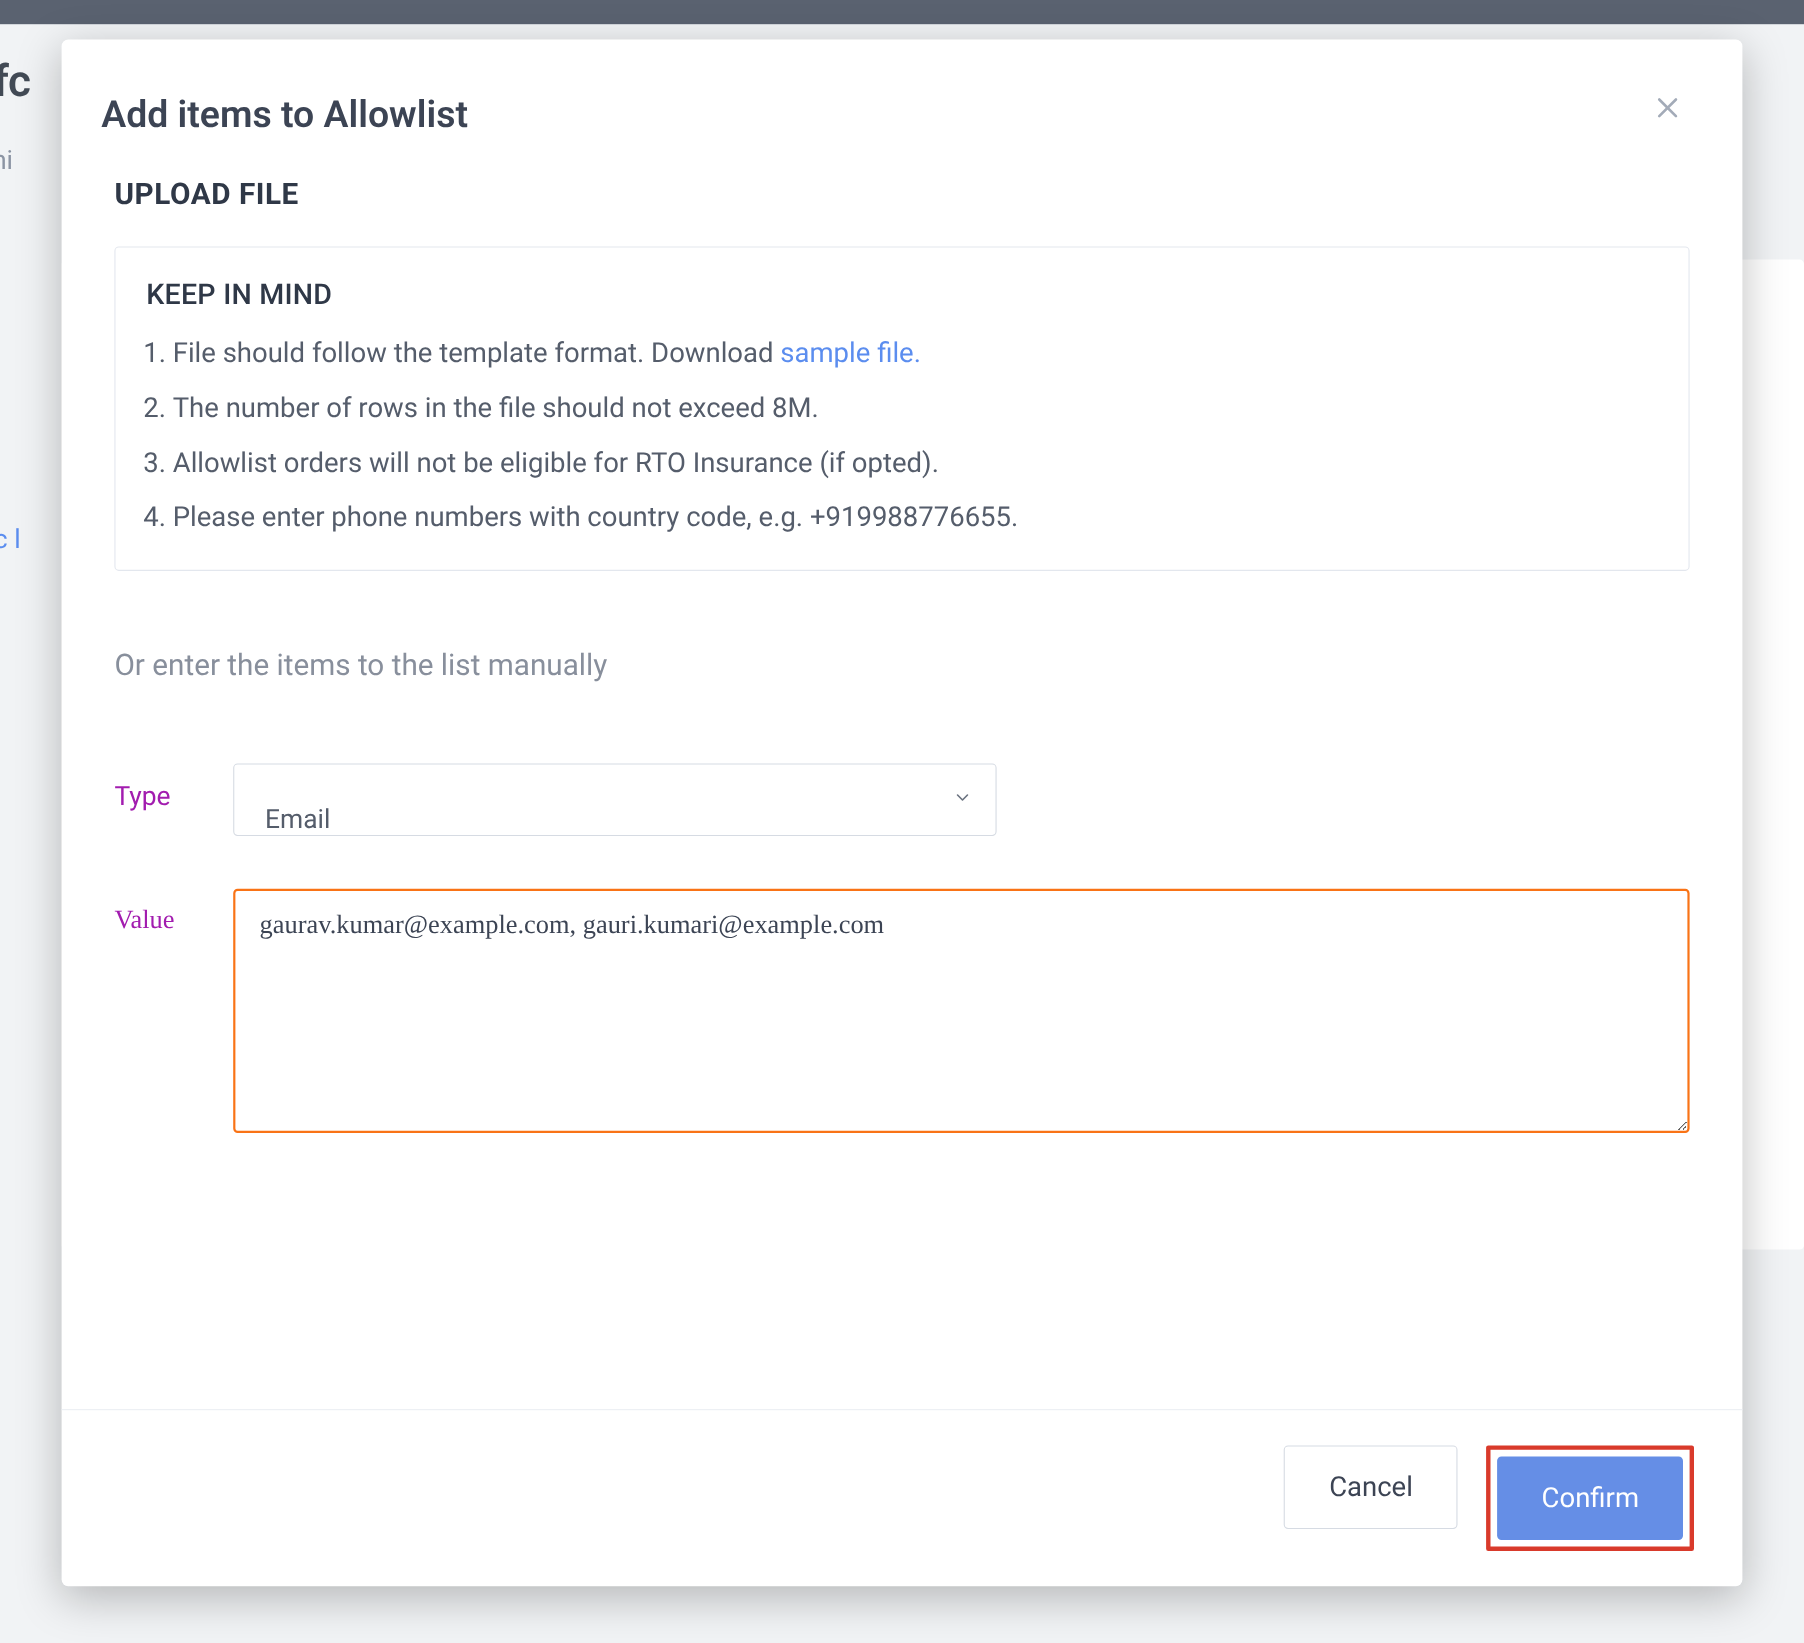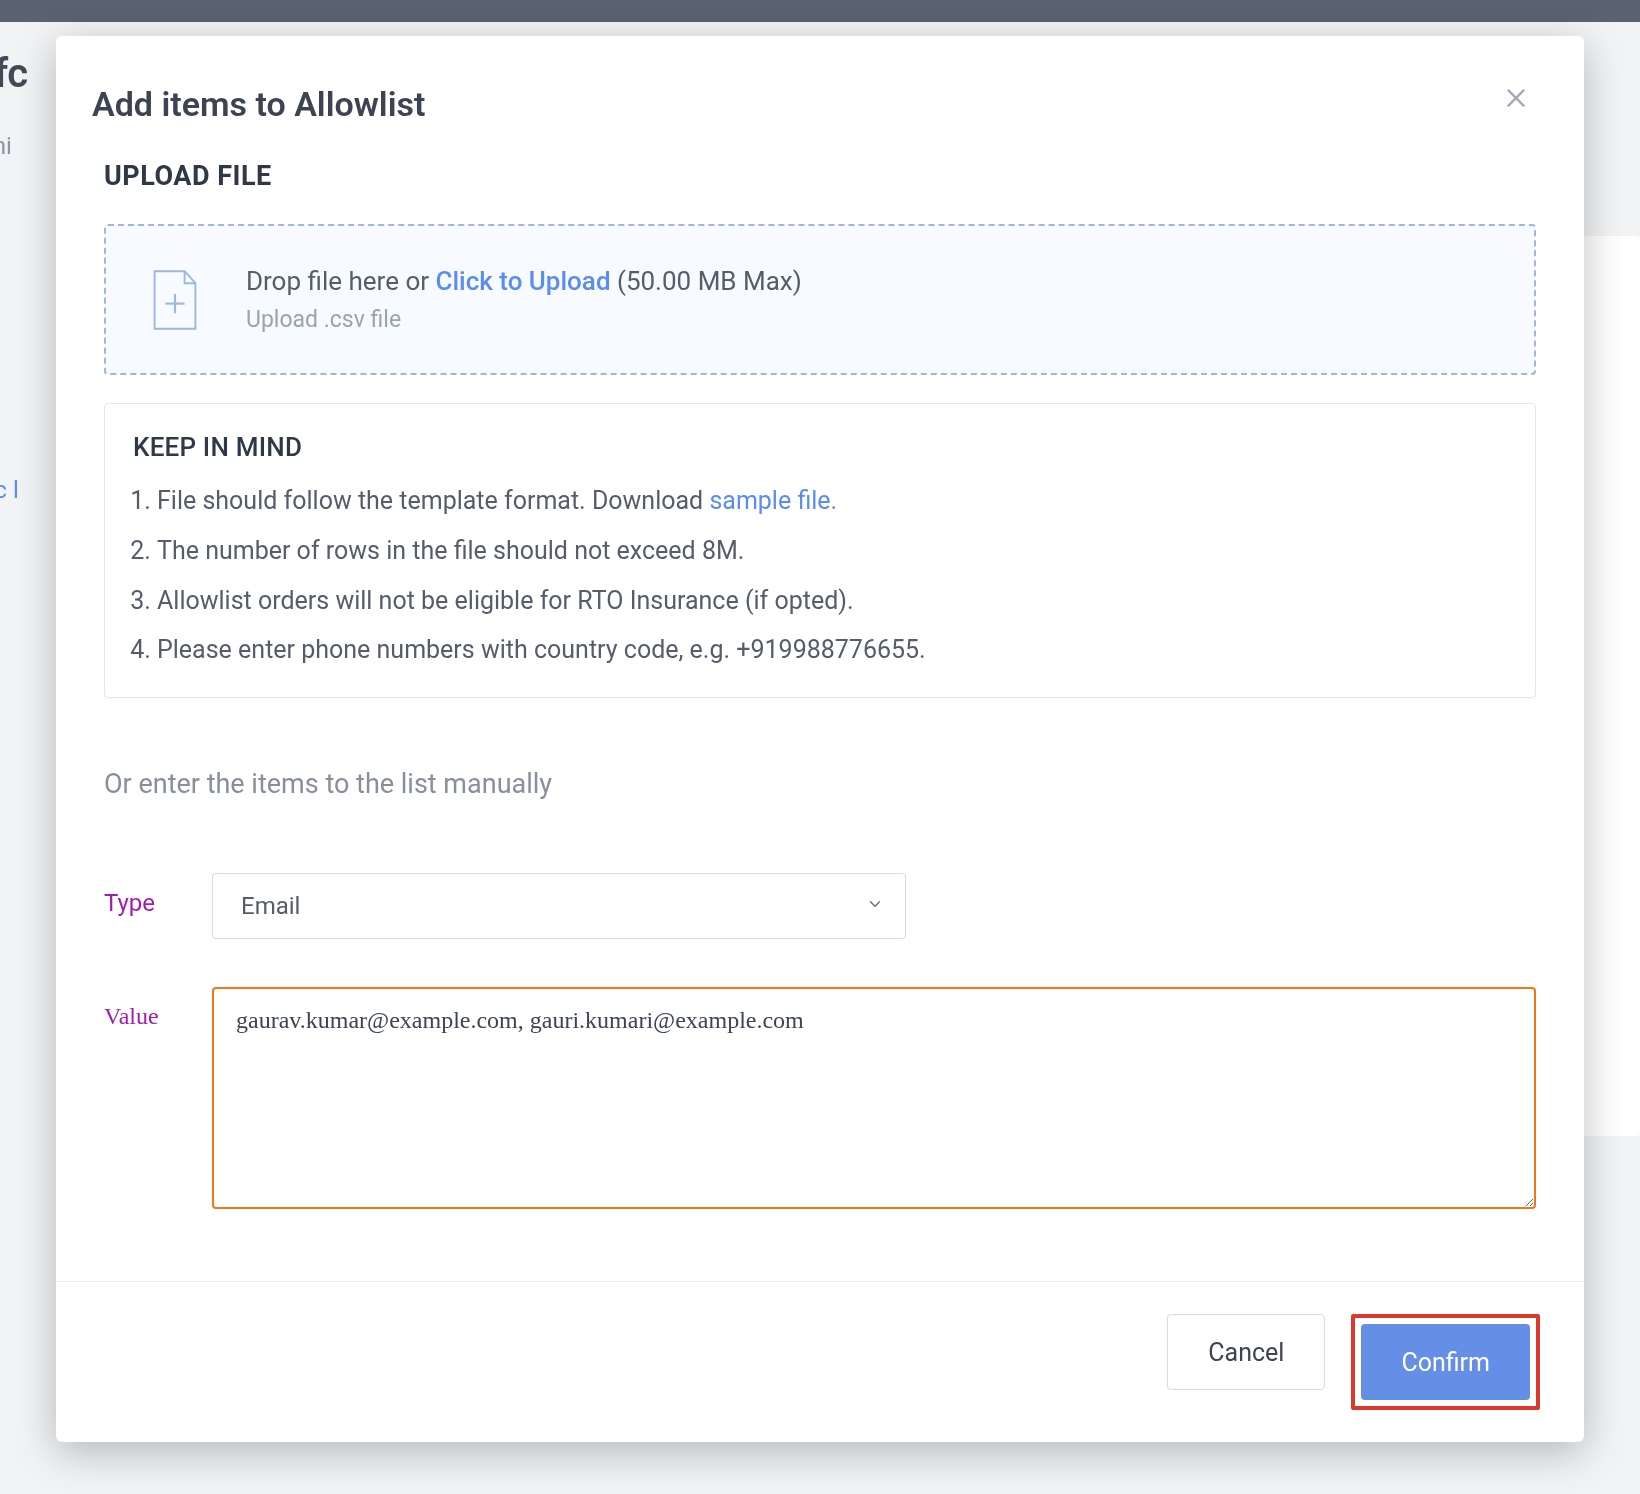--- a/index.html
+++ b/index.html
@@ -96,21 +96,21 @@
     height: 66px;
     border: 1px solid #d6dbe3;
     border-radius: 4px;
     padding: 0 50px 0 28px;
     font-size: 24px;
     color:#555d6b;
     background:#fff;
     appearance:none;
     -webkit-appearance:none;
     cursor:pointer;
-    display:flex; align-items:center;
+    display:flex; align-items:flex-end;
   }
   .select-chevron { position:absolute; right:22px; top:50%; transform:translateY(-50%); color:#6b7380; pointer-events:none; }
   .select-chevron svg { width:18px; height:18px; }
 
   .textarea {
     flex: 1;
     height: 222px;
     border: 2px solid #f97316;
     border-radius: 4px;
     padding: 18px 22px;
@@ -163,36 +163,20 @@
       <svg viewBox="0 0 24 24" fill="none" stroke="currentColor" stroke-width="2.2" stroke-linecap="round">
           <line x1="5" y1="5" x2="19" y2="19"></line>
           <line x1="19" y1="5" x2="5" y2="19"></line>
         </svg>
     </div>
   </div>
 
   <div class="modal-body">
     <div class="section-label">UPLOAD FILE</div>
 
-    <div class="dropzone">
-      <div class="file-icon">
-        <svg viewBox="0 0 40 50">
-          <path d="M3 1 H28 L37 11 V49 H3 Z" fill="none" stroke="#9fb6e0" stroke-width="1.6"></path>
-          <path d="M28 1 V11 H37" fill="none" stroke="#9fb6e0" stroke-width="1.6"></path>
-          <line x1="20" y1="20" x2="20" y2="36" stroke="#9fb6e0" stroke-width="1.8"></line>
-          <line x1="12" y1="28" x2="28" y2="28" stroke="#9fb6e0" stroke-width="1.8"></line>
-        </svg>
-      </div>
-      <div>
-        <div class="drop-text-main">
-          <span>Drop file here or </span><span class="link">Click to Upload</span><span class="limit"> (50.00 MB Max)</span>
-        </div>
-        <div class="drop-text-sub">Upload .csv file</div>
-      </div>
-    </div>
 
     <div class="keep-box">
       <div class="keep-title">KEEP IN MIND</div>
       <ol class="keep-list">
         <li>
           <span>File should follow the template format. Download </span><a href="#">sample file.</a>
         </li>
         <li>The number of rows in the file should not exceed 8M.</li>
         <li>Allowlist orders will not be eligible for RTO Insurance (if opted).</li>
         <li>Please enter phone numbers with country code, e.g. +919988776655.</li>

